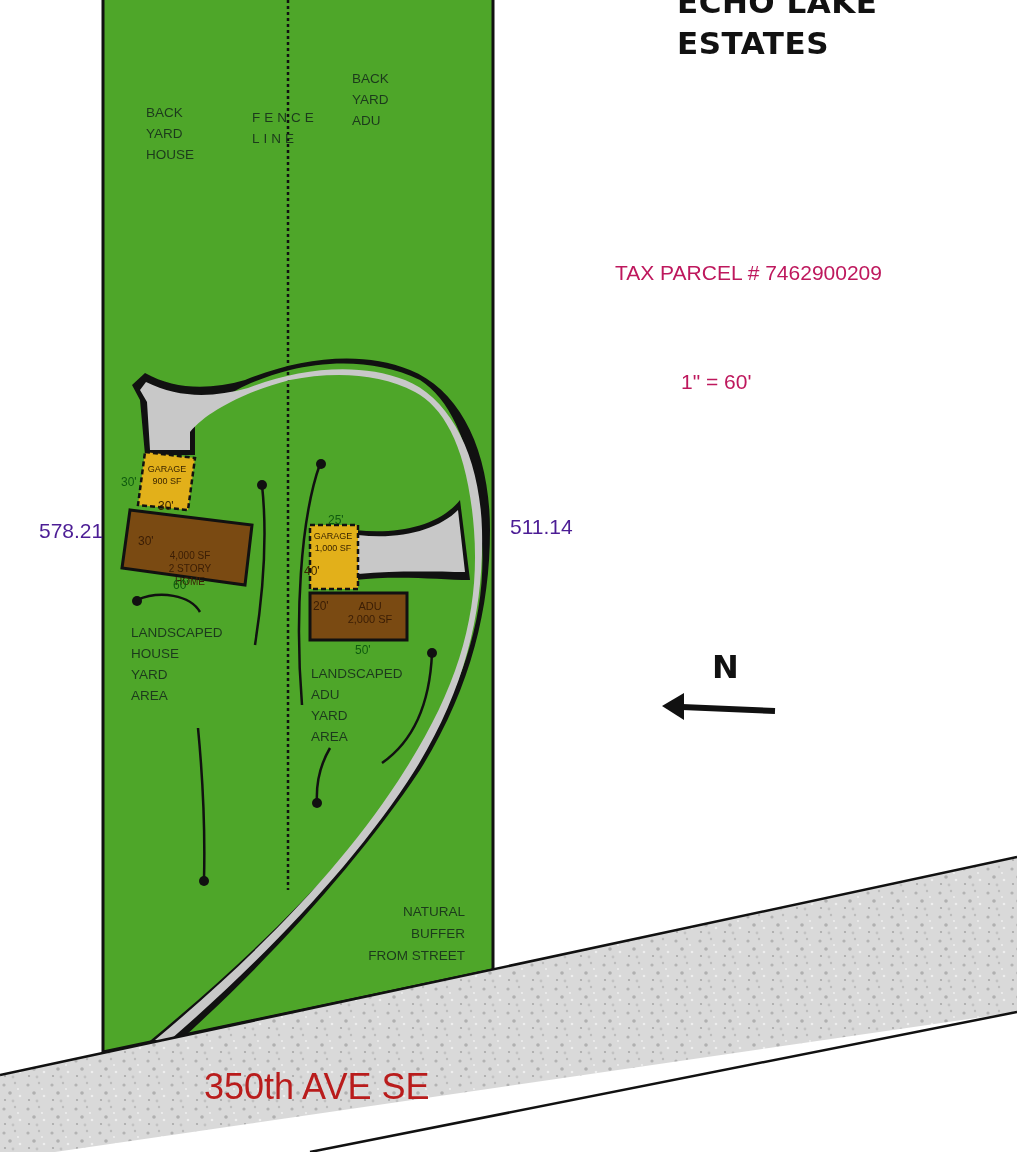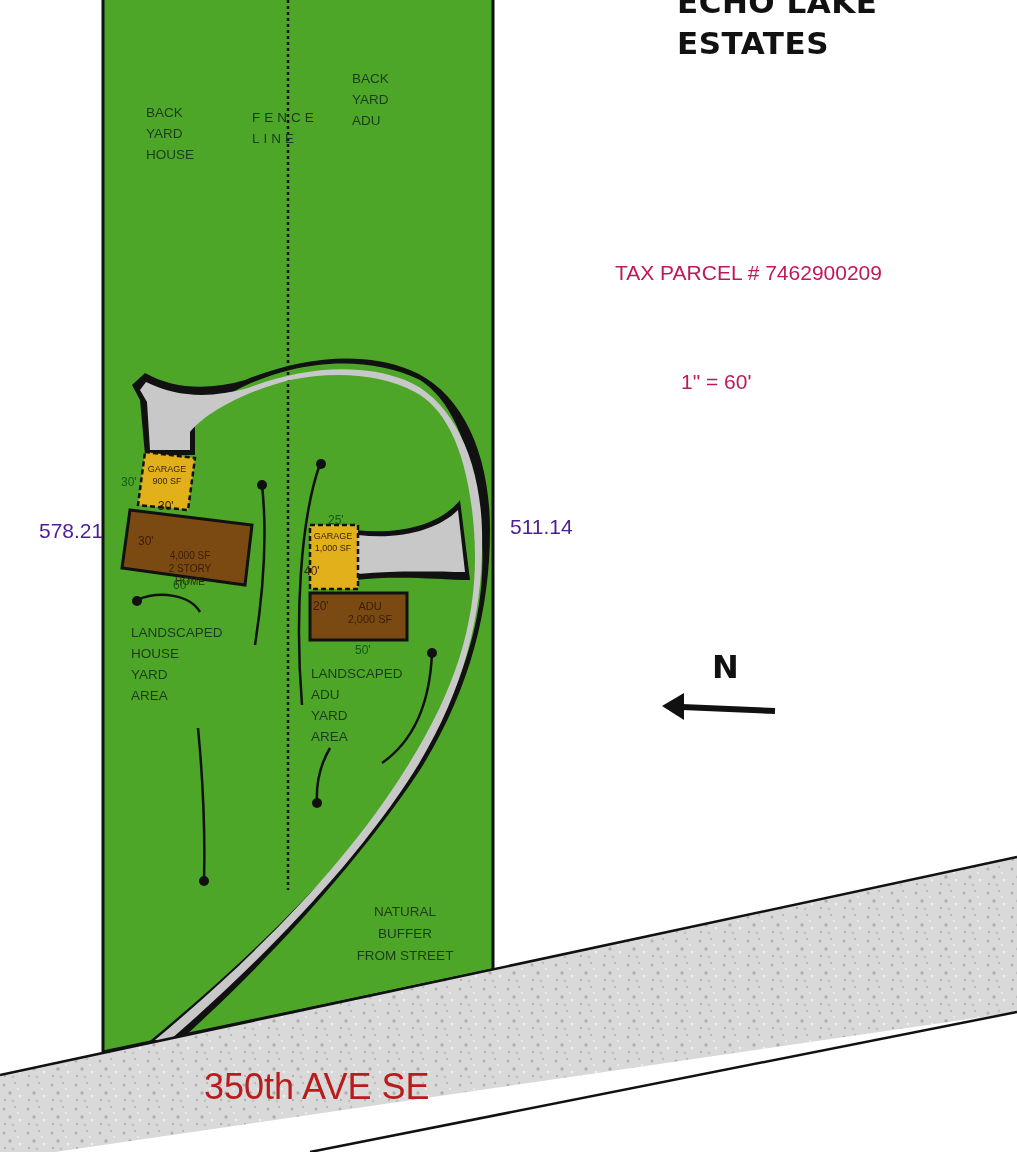--- a/index.html
+++ b/index.html
@@ -134,21 +134,21 @@
   <div>HOUSE</div>
   <div>YARD</div>
   <div>AREA</div>
 </div>
 <div class="label" style="left:311px; top:663px; width:110px;">
   <div>LANDSCAPED</div>
   <div>ADU</div>
   <div>YARD</div>
   <div>AREA</div>
 </div>
-<div class="label" style="left:345px; top:901px; width:120px; text-align:center; line-height:22px;">
+<div class="label" style="left:345px; top:901px; width:120px; text-align:right; line-height:22px;">
   <div>NATURAL</div>
   <div>BUFFER</div>
   <div>FROM STREET</div>
 </div>
 
 <div class="garage-text" style="left:141px; top:463px; width:52px;">
   <div>GARAGE</div>
   <div>900 SF</div>
 </div>
 <div class="small-dim" style="left:121px; top:475px;">30'</div>

